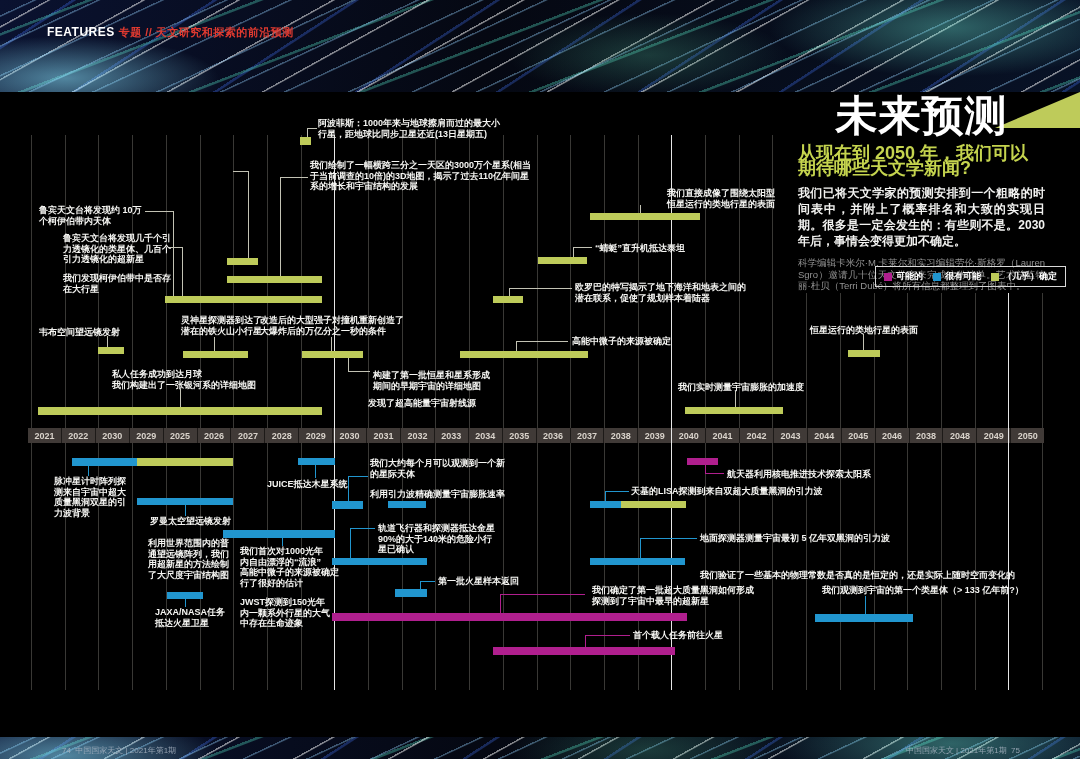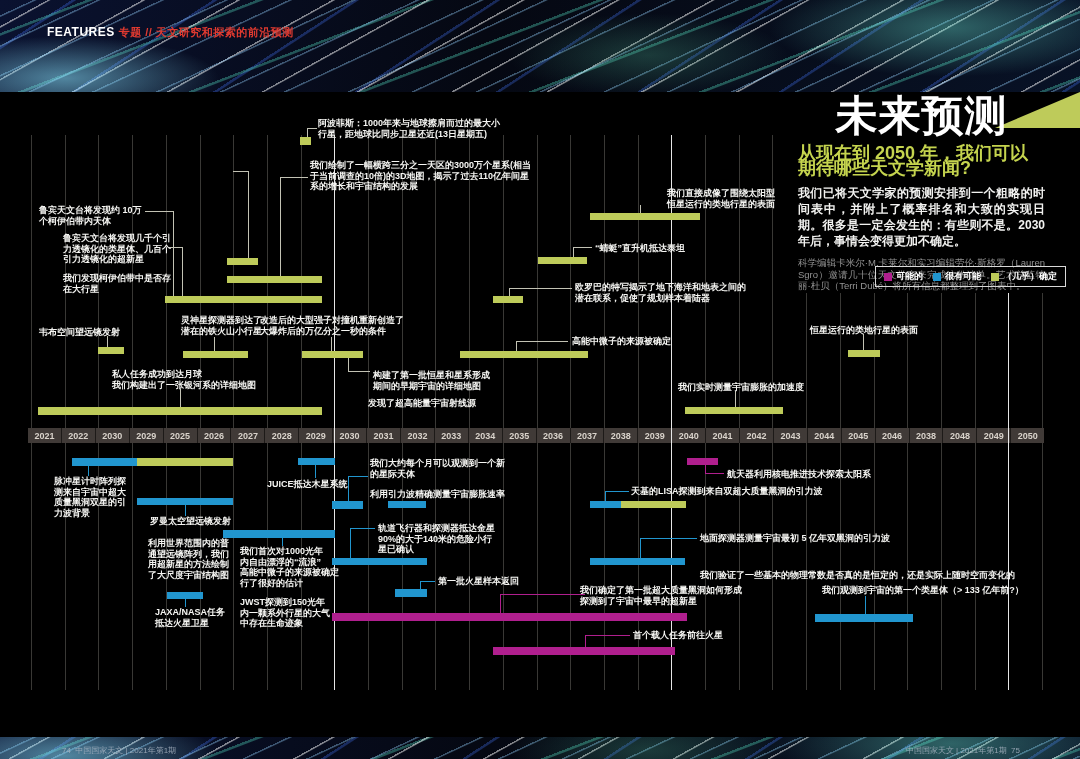--- a/index.html
+++ b/index.html
@@ -286,19 +286,19 @@
     <div class="leader" style="left: 865px; top: 596px; width: 1px; height: 18px; background: rgb(33, 150, 207);"></div>
     <div class="bar" style="left: 815px; top: 614px; width: 98px; height: 8px; background: rgb(33, 150, 207);"></div>
     <div class="lbl" style="left: 822px; top: 585px;">我们观测到宇宙的第一个类星体（&gt; 133 亿年前?）</div>
     <div class="leader" style="left: 705px; top: 465px; width: 1px; height: 9px; background: rgb(176, 31, 142);"></div>
     <div class="leader" style="left: 705px; top: 473px; width: 19px; height: 1px; background: rgb(176, 31, 142);"></div>
     <div class="bar" style="left: 687px; top: 458px; width: 31px; height: 7px; background: rgb(176, 31, 142);"></div>
     <div class="lbl" style="left: 727px; top: 469px;">航天器利用核电推进技术探索太阳系</div>
     <div class="leader" style="left: 500px; top: 594px; width: 85px; height: 1px; background: rgb(176, 31, 142);"></div>
     <div class="leader" style="left: 500px; top: 594px; width: 1px; height: 19px; background: rgb(176, 31, 142);"></div>
     <div class="bar" style="left: 332px; top: 613px; width: 355px; height: 8px; background: rgb(176, 31, 142);"></div>
-    <div class="lbl" style="left: 580px; top: 585px;">我们确定了第一批超大质量黑洞如何形成
+    <div class="lbl" style="left: 592px; top: 585px;">我们确定了第一批超大质量黑洞如何形成
 探测到了宇宙中最早的超新星</div>
     <div class="leader" style="left: 585px; top: 635px; width: 1px; height: 12px; background: rgb(176, 31, 142);"></div>
     <div class="leader" style="left: 585px; top: 635px; width: 45px; height: 1px; background: rgb(176, 31, 142);"></div>
     <div class="bar" style="left: 493px; top: 647px; width: 182px; height: 8px; background: rgb(176, 31, 142);"></div>
     <div class="lbl" style="left: 633px; top: 630px;">首个载人任务前往火星</div>
   </div>
 
 </body></html>

